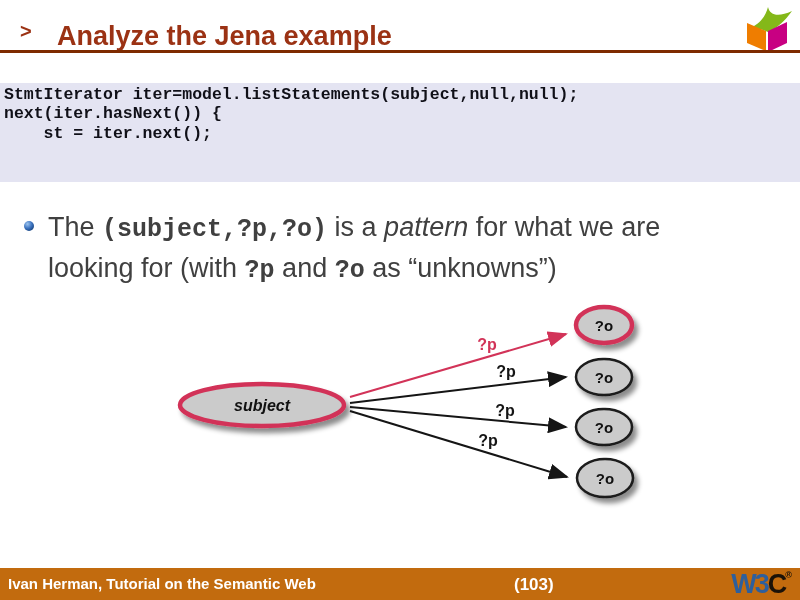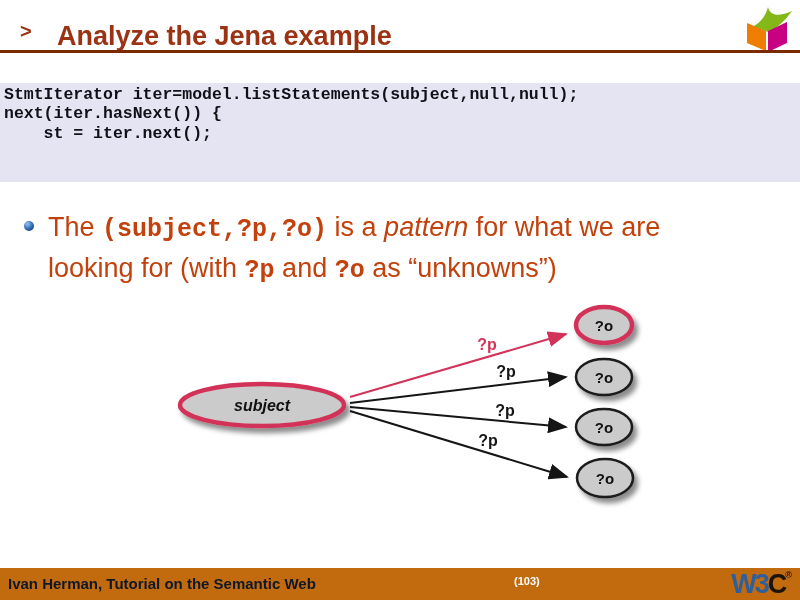--- a/index.html
+++ b/index.html
@@ -34,39 +34,39 @@
   .bullet-row{
     position:absolute;top:208px;left:24px;width:720px;
     display:flex;align-items:flex-start;
   }
   .bullet-dot{
     flex:0 0 10px;width:10px;height:10px;border-radius:50%;
     margin:13px 14px 0 0;
     background:radial-gradient(circle at 35% 30%,#9cc4ef,#3d74c0 45%,#16427e 80%,#0d2a55);
   }
   .bullet-text{
-    margin:0;width:680px;font-size:27px;line-height:38px;color:#c2410c;
+    margin:0;width:680px;font-size:27px;line-height:38px;color:#404040;
   }
   .seg-mono{font-family:"Liberation Mono",monospace;font-weight:bold;font-size:25px;}
   .seg-italic{font-style:italic;}
   
   .diagram{position:absolute;left:0;top:0;width:800px;height:600px;}
   .node-label{font-family:"Liberation Sans",sans-serif;font-weight:bold;}
   
   .footer{
     position:absolute;left:0;bottom:0;width:800px;height:32px;
     background:#C26B0E;
   }
   .footer-author{
     position:absolute;left:8px;top:7px;
-    font-size:15px;font-weight:bold;color:#0f172a;
+    font-size:15px;font-weight:bold;color:#ffffff;
   }
   .footer-page{
     position:absolute;left:514px;top:7px;
-    font-size:11px;font-weight:bold;color:#ffffff;
+    font-size:17px;font-weight:bold;color:#ffffff;
   }
   .w3c{
     position:absolute;right:8px;top:0px;height:32px;
     font-weight:bold;font-size:27px;letter-spacing:-2px;line-height:32px;
     font-family:"Liberation Sans",sans-serif;
   }
   .w3c .w3{color:#2E5F9C;margin-left:26px;}
   .w3c .c{color:#1b1208;}
   .w3c sup{font-size:9px;letter-spacing:0;color:#1b1208;vertical-align:top;line-height:14px;}
 </style>

